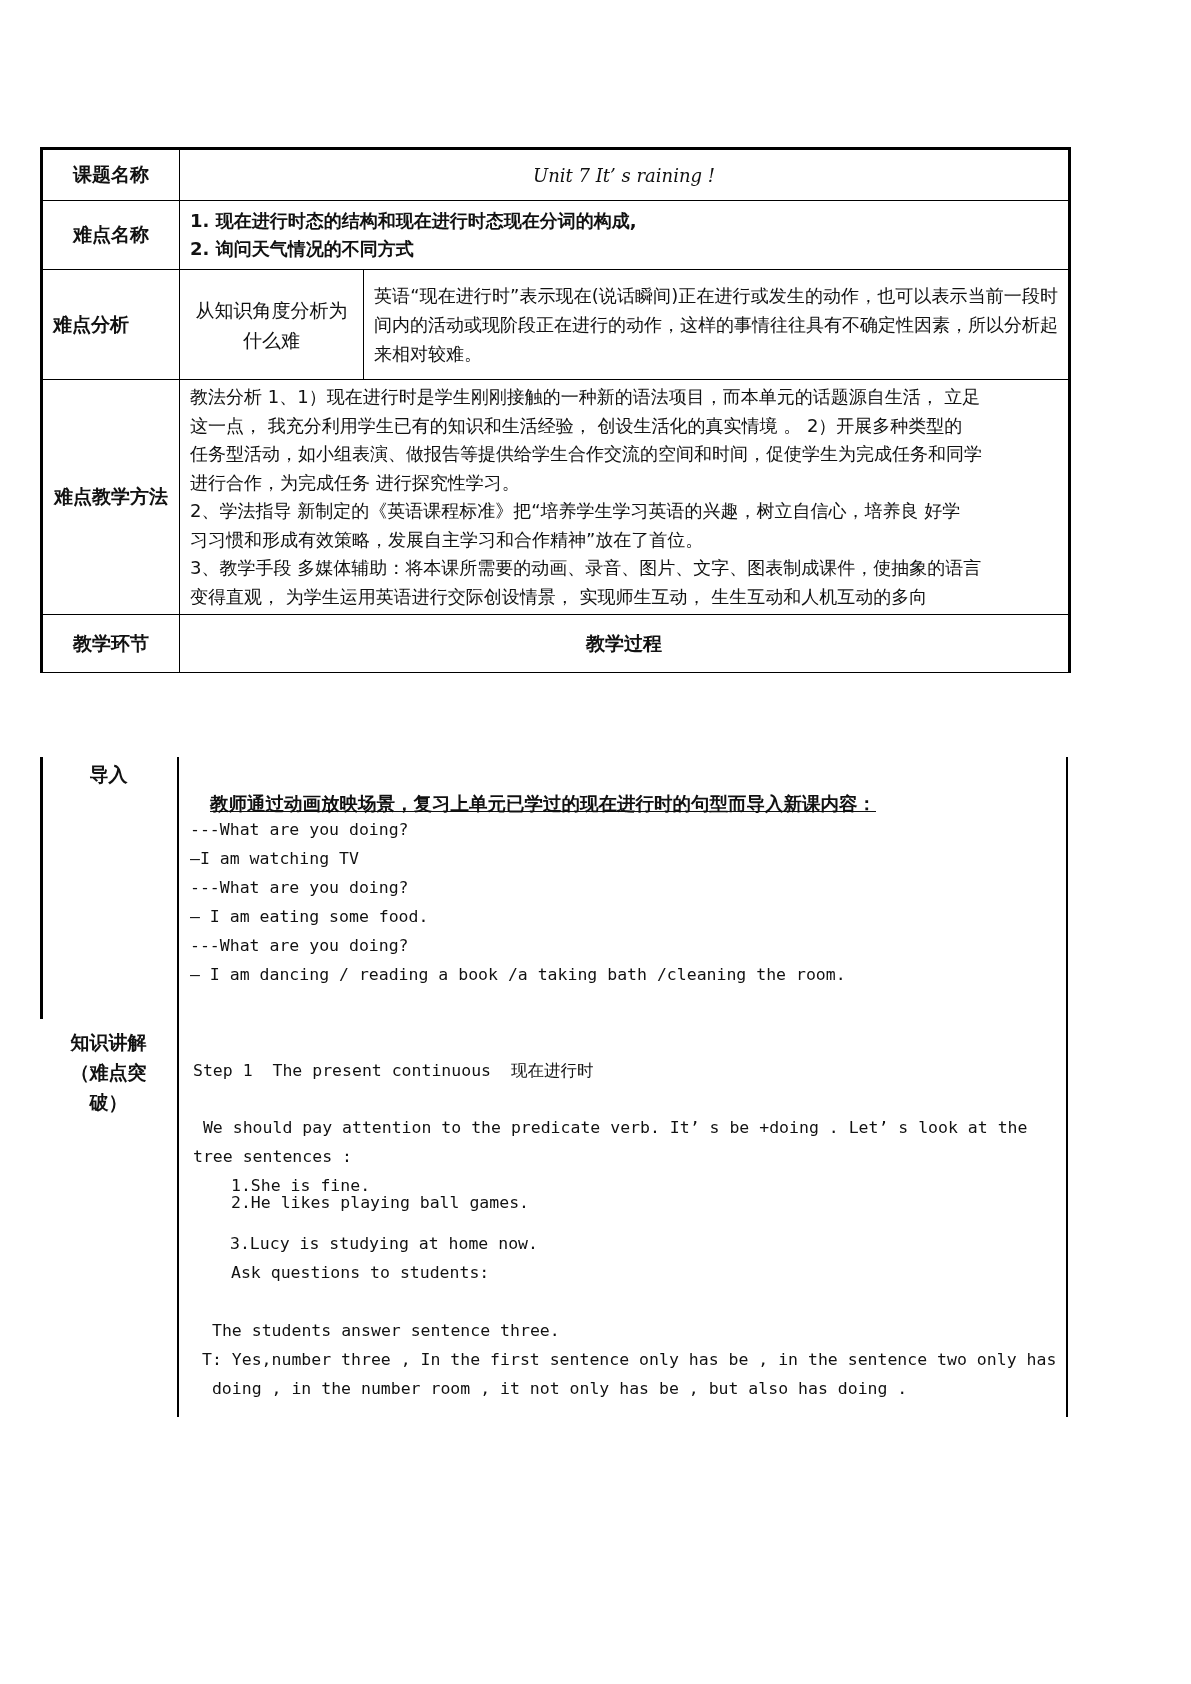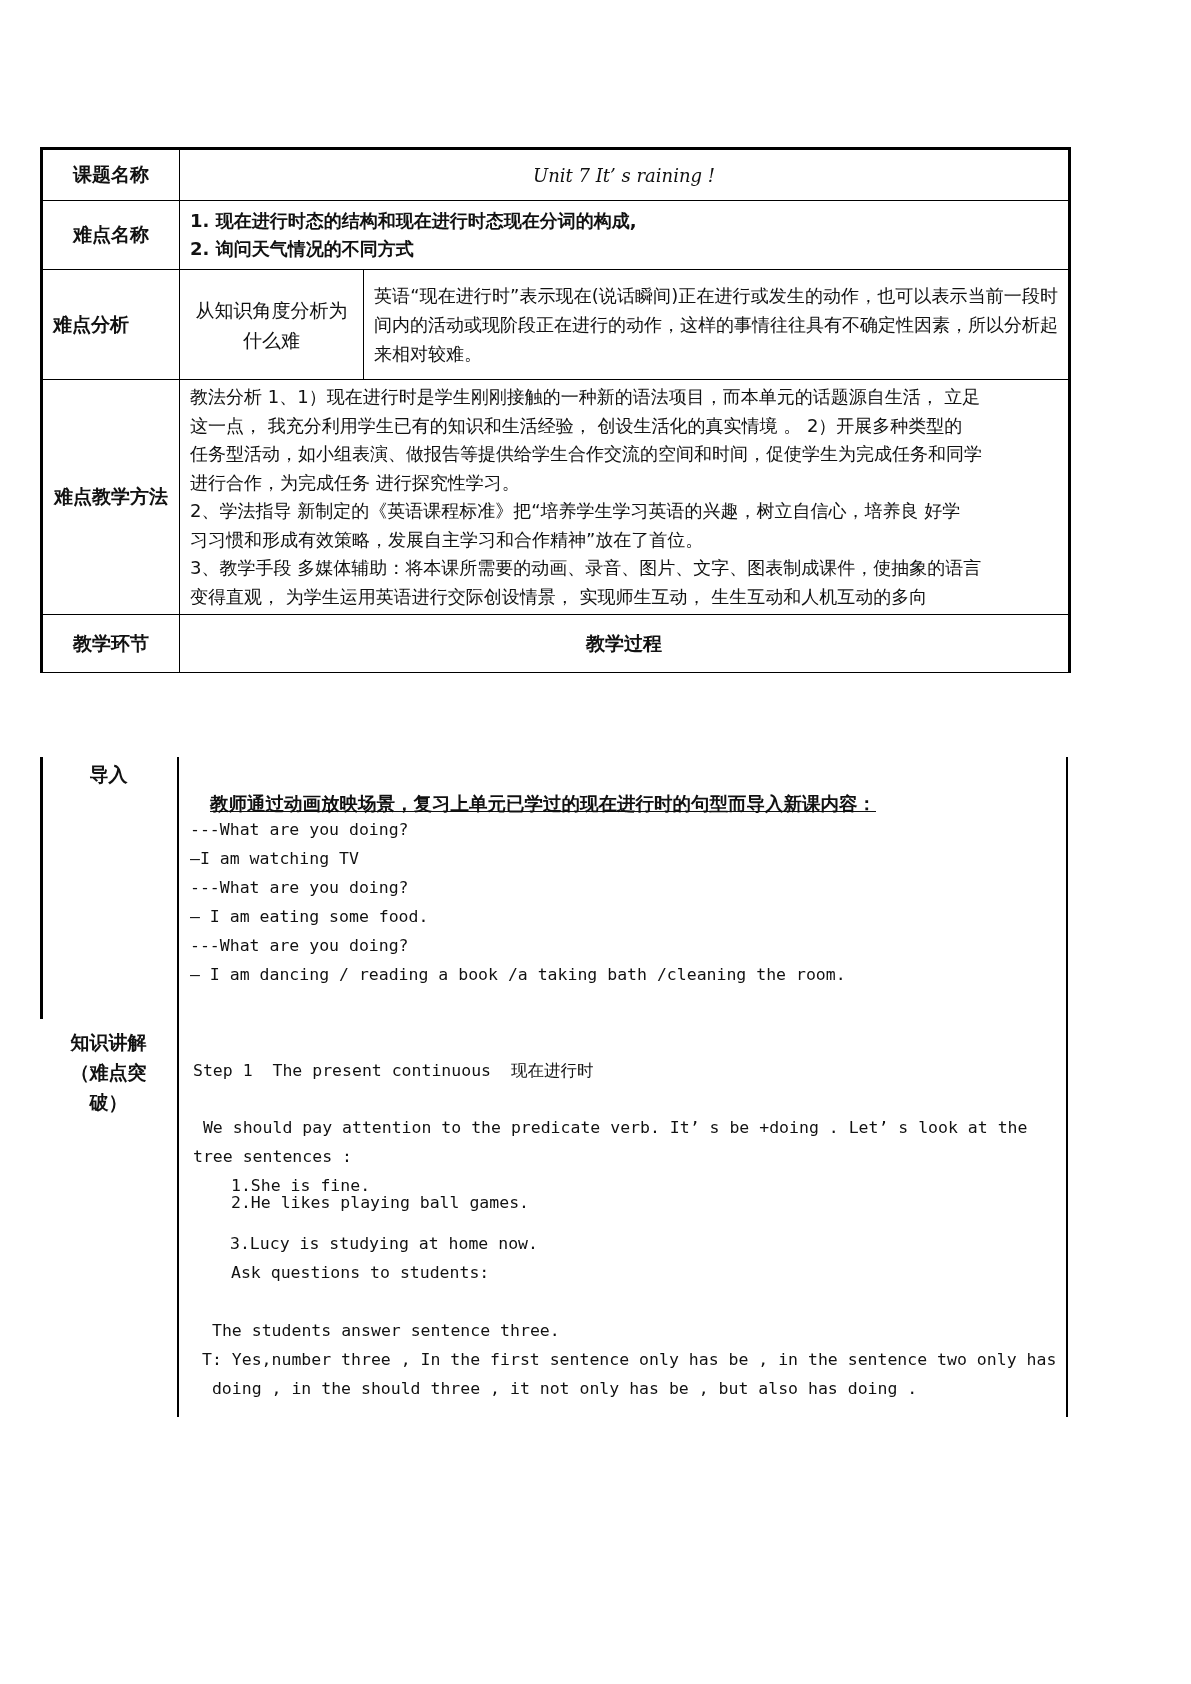--- a/index.html
+++ b/index.html
@@ -110,14 +110,14 @@
 
   <div class="line mono" style="left:153px; top:303px;">Step 1  The present continuous  现在进行时</div>
   <div class="line mono" style="left:153px; top:361px;"> We should pay attention to the predicate verb. It’ s be +doing . Let’ s look at the</div>
   <div class="line mono" style="left:153px; top:390px;">tree sentences :</div>
   <div class="line mono" style="left:191px; top:419px;">1.She is fine.</div>
   <div class="line mono" style="left:191px; top:436px;">2.He likes playing ball games.</div>
   <div class="line mono" style="left:190px; top:477px;">3.Lucy is studying at home now.</div>
   <div class="line mono" style="left:191px; top:506px;">Ask questions to students:</div>
   <div class="line mono" style="left:172px; top:564px;">The students answer sentence three.</div>
   <div class="line mono" style="left:162px; top:593px;">T: Yes,number three , In the first sentence only has be , in the sentence two only has</div>
-  <div class="line mono" style="left:162px; top:622px;"> doing , in the should three , it not only has be , but also has doing .</div>
+  <div class="line mono" style="left:162px; top:622px;"> doing , in the number room , it not only has be , but also has doing .</div>
 </div>
 
 </body></html>

